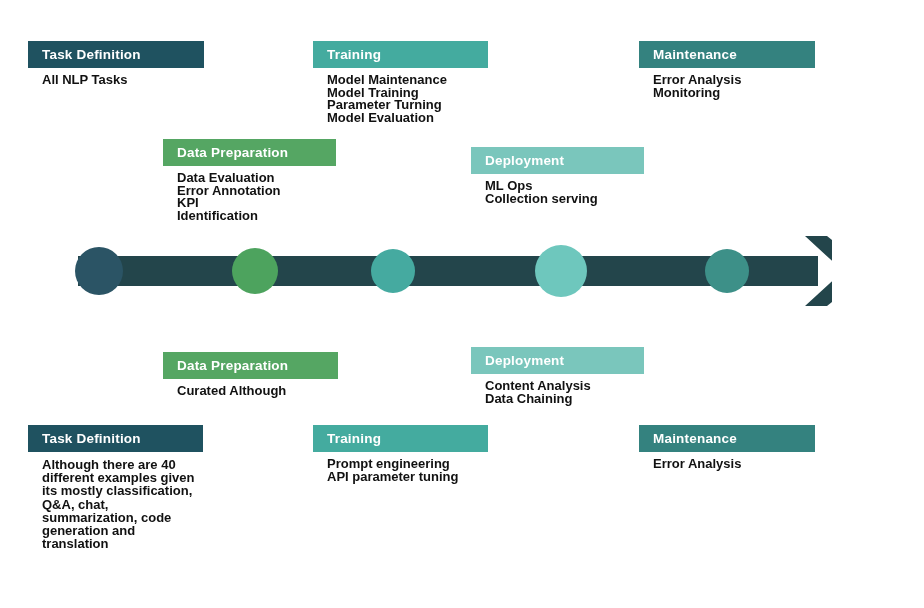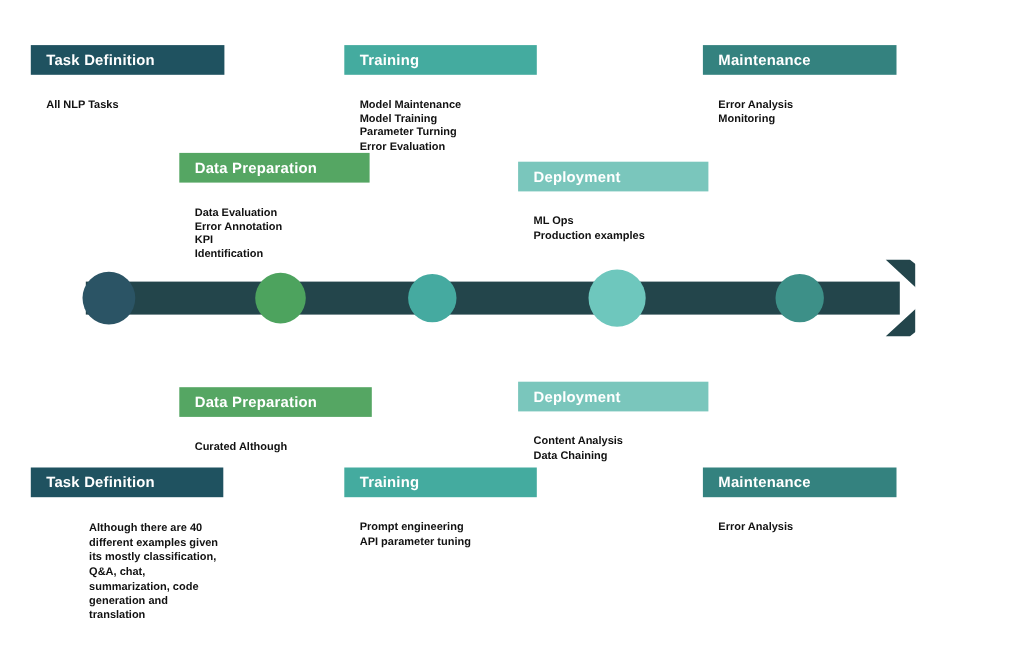--- a/index.html
+++ b/index.html
@@ -50,32 +50,31 @@
     color: #ffffff;
     font-size: 13.5px;
     font-weight: bold;
     letter-spacing: 0.2px;
     box-sizing: border-box;
     overflow: hidden;
     white-space: nowrap;
   }
   .stage-body {
     padding-left: 14px;
-    padding-top: 22px;
+    padding-top: 6px;
     color: #111111;
-    font-size: 10px;
+    font-size: 13px;
     font-weight: bold;
     line-height: 12.6px;
   }
   .stage-body .line {
     white-space: nowrap;
   }
   .stage-body.wrap .line {
     white-space: normal;
-    margin-left: 39px;
   }
 
   
   .side-label {
     position: absolute;
     color: #23454b;
     font-size: 11.5px;
     font-weight: bold;
     white-space: nowrap;
     transform-origin: left top;
@@ -114,28 +113,28 @@
           <div class="line">KPI</div>
           <div class="line">Identification</div>
         </div>
       </div>
       <div class="stage" style="left: 313px; top: 41px; width: 175px;">
         <div class="stage-header" style="background: rgb(68, 171, 159);">Training</div>
         <div class="stage-body">
           <div class="line">Model Maintenance</div>
           <div class="line">Model Training</div>
           <div class="line">Parameter Turning</div>
-          <div class="line">Error Evaluation</div>
+          <div class="line">Model Evaluation</div>
         </div>
       </div>
       <div class="stage" style="left: 471px; top: 147px; width: 173px;">
         <div class="stage-header" style="background: rgb(122, 198, 188);">Deployment</div>
         <div class="stage-body">
           <div class="line">ML Ops</div>
-          <div class="line">Production examples</div>
+          <div class="line">Collection serving</div>
         </div>
       </div>
       <div class="stage" style="left: 639px; top: 41px; width: 176px;">
         <div class="stage-header" style="background: rgb(52, 130, 127);">Maintenance</div>
         <div class="stage-body">
           <div class="line">Error Analysis</div>
           <div class="line">Monitoring</div>
         </div>
       </div>
     </div>

